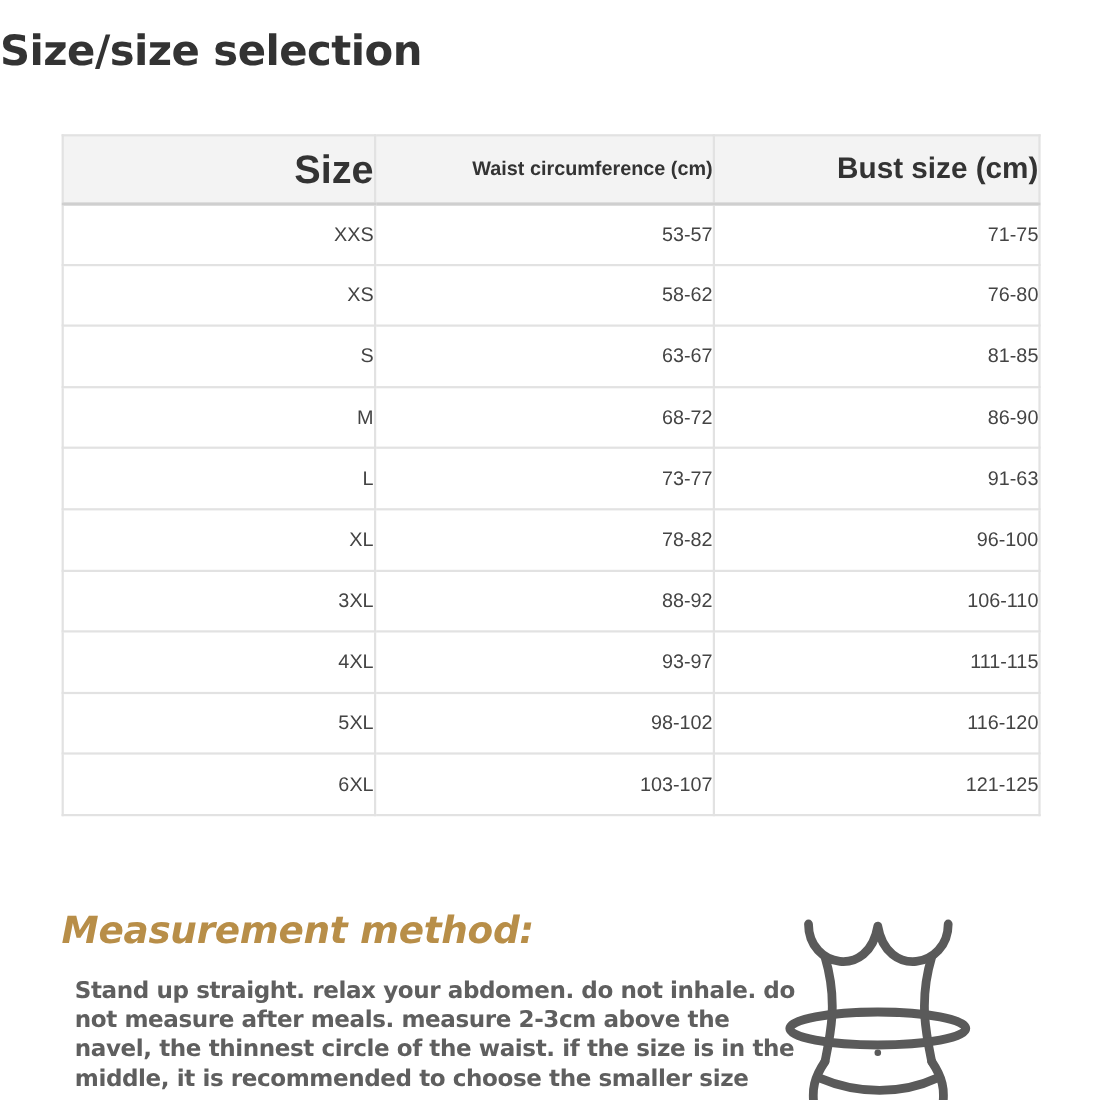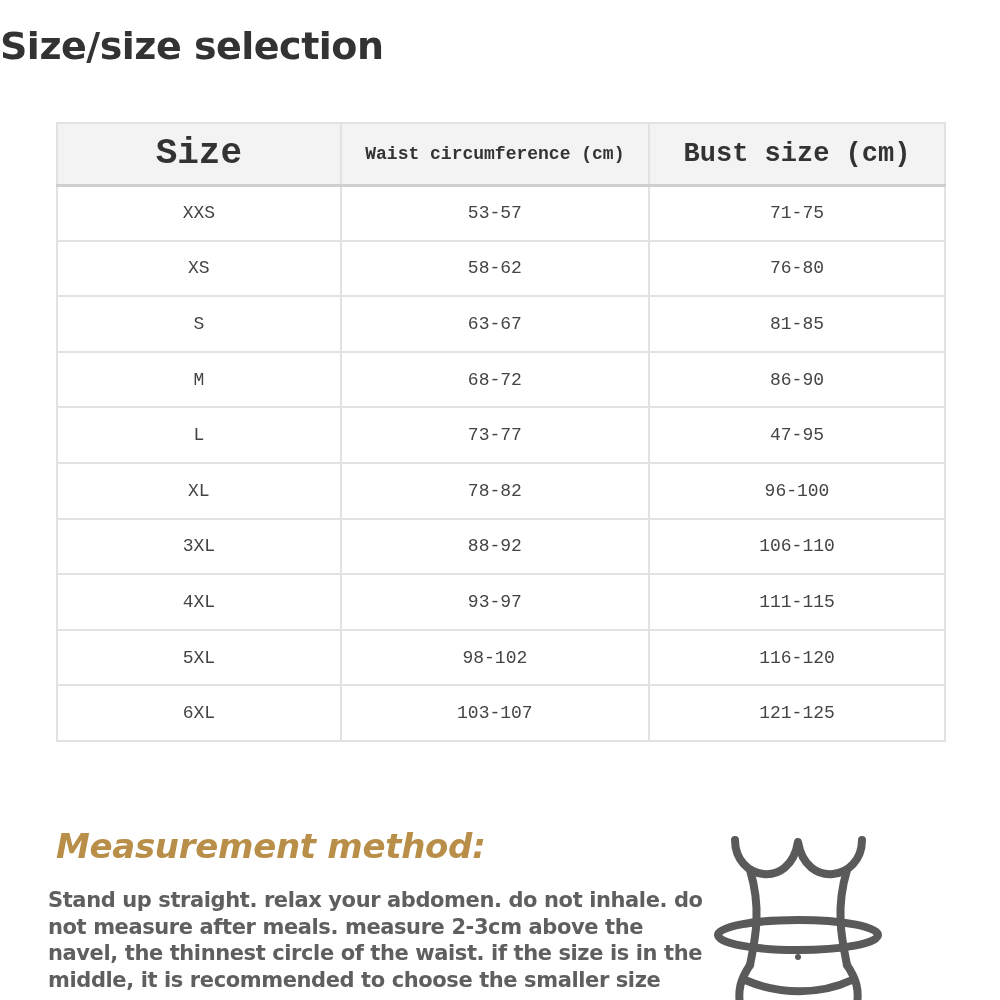--- a/index.html
+++ b/index.html
@@ -13,40 +13,40 @@
       font-family: "DejaVu Sans", sans-serif;
     }
 
     .size-table {
       position: absolute; left: 56px; top: 122px; width: 890px;
       border-collapse: collapse;
       border: 2px solid #dcdcdc;
     }
     .size-table th, .size-table td {
       border: 2px solid #e2e2e2;
-      text-align: center; vertical-align: middle;
-      font-family: Liberation Mono, monospace;
+      text-align: right; vertical-align: middle;
+      font-family: Liberation Sans, sans-serif;
     }
     .size-table thead tr { height: 62px; background: #f3f3f3; }
     .size-table thead th { border-bottom: 3px solid #cfcfcf; color: #333333; font-weight: bold; }
     .size-table th.col-size { width: 288px; font-size: 36px; }
     .size-table th.col-waist { width: 312px; font-size: 18px; }
     .size-table th.col-bust { width: 301px; font-size: 27px; }
     .size-table tbody tr { height: 55.6px; }
     .size-table tbody td { font-size: 18px; color: #444444; font-weight: normal; margin-left: 21px; }
 
     .method-title {
       position: absolute; left: 56px; top: 826px;
       font-size: 34px; font-weight: bold; color: #b88e48;
       font-family: "DejaVu Sans", sans-serif;
       letter-spacing: -0.3px;
       font-style: italic;
     }
     .method-text {
-      position: absolute; left: 48px; top: 887px; width: 660px;
+      position: absolute; left: 68px; top: 887px; width: 660px;
       font-size: 21px; font-weight: bold; color: #5f5f5f;
       line-height: 26.5px; letter-spacing: -0.4px;
       font-family: "DejaVu Sans", sans-serif;
     }
 
     .body-illustration {
       position: absolute; left: 710px; top: 820px; width: 190px; height: 180px;
     }
   </style>
 </head>
@@ -79,21 +79,21 @@
       <td>81-85</td>
     </tr>
     <tr>
       <td>M</td>
       <td>68-72</td>
       <td>86-90</td>
     </tr>
     <tr>
       <td>L</td>
       <td>73-77</td>
-      <td>47-95</td>
+      <td>91-63</td>
     </tr>
     <tr>
       <td>XL</td>
       <td>78-82</td>
       <td>96-100</td>
     </tr>
     <tr>
       <td>3XL</td>
       <td>88-92</td>
       <td>106-110</td>

